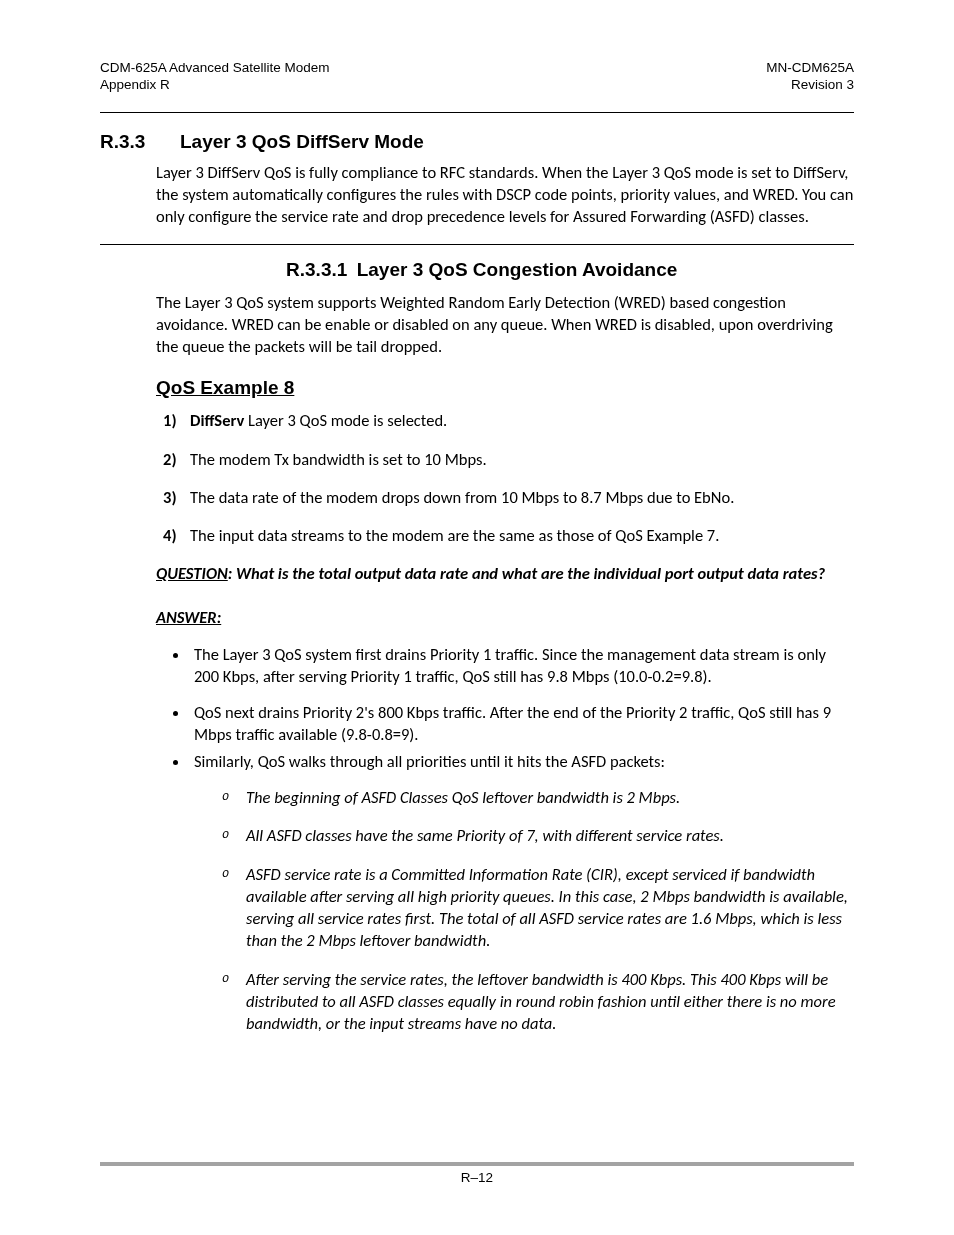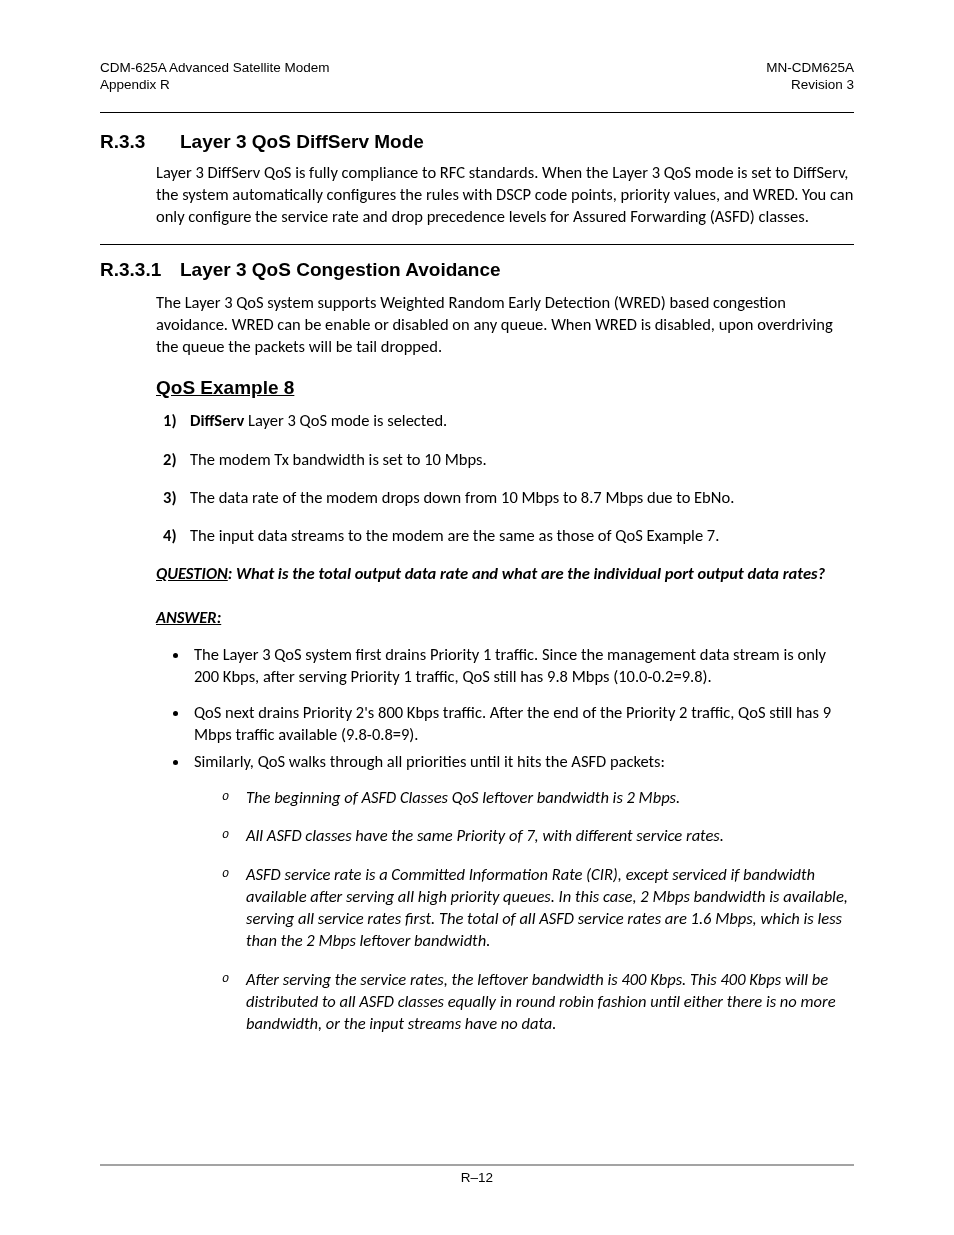--- a/index.html
+++ b/index.html
@@ -32,20 +32,21 @@
     font-size: 19px;
     margin: 18px 0 8px 0;
   }
   h2.sec .num { display: inline-block; width: 80px; }
   .section-rule { border-top: 1px solid #000; margin: 16px 0 0 0; }
   h2.subsec {
     font-family: Arial, sans-serif;
     font-weight: bold;
     font-size: 19px;
     margin: 14px 0 10px 0;
+    text-align: center;
   }
   h2.subsec .num { display: inline-block; width: 80px; }
   .body-text {
     font-size: 16.5px;
     line-height: 1.35;
     margin: 8px 0 8px 56px;
   }
   .example-title {
     font-family: Arial, sans-serif;
     font-weight: bold;
@@ -100,21 +101,21 @@
     font-size: 12px;
     position: absolute;
     left: 0;
     top: 3px;
   }
   .footer {
     position: absolute;
     left: 100px;
     right: 100px;
     bottom: 50px;
-    border-top: 2px solid #a3a3a3;
+    border-top: 4px solid #a3a3a3;
     text-align: center;
     font-family: Arial, sans-serif;
     font-size: 13.5px;
     padding-top: 4px;
   }
   b { font-weight: bold; }
 </style>
 </head>
 <body>
 

